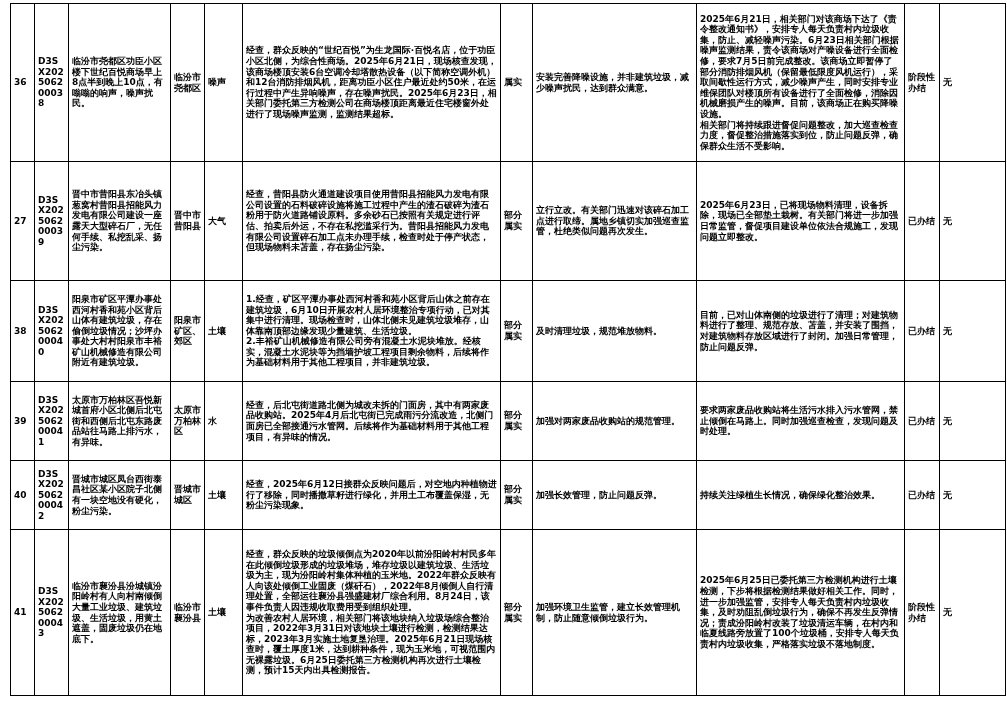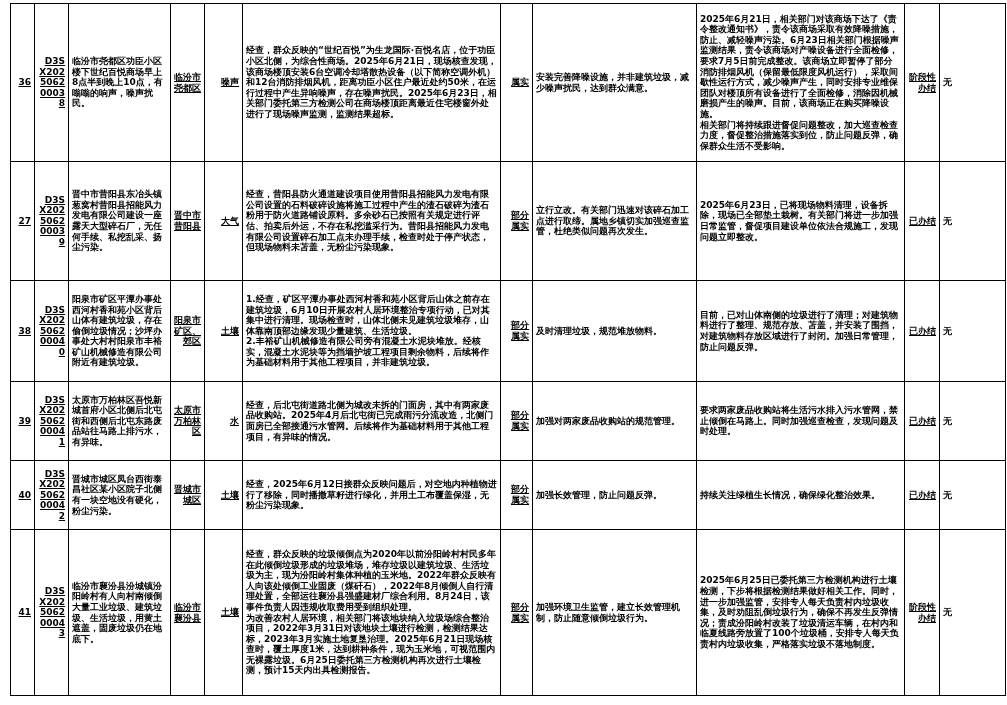--- a/index.html
+++ b/index.html
@@ -17,21 +17,21 @@
   table.report td{
     border:1px solid #000;
     font-size:9px;
     line-height:10.6px;
     font-weight:bold;
     vertical-align:middle;
     padding:2px 3px;
     word-break:break-all;
     overflow:hidden;
   }
-  td.c{text-align:right;text-decoration:underline;}
+  td.c{text-align:left;}
   td.l{text-align:left;}
   td.pre{white-space:pre-wrap;}
   
   col.w-seq{width:24px;}
   col.w-code{width:34px;}
   col.w-complaint{width:102px;}
   col.w-region{width:34px;}
   col.w-type{width:38px;}
   col.w-invest{width:258px;}
   col.w-verified{width:32px;}
@@ -67,32 +67,32 @@
     <tbody>
       <tr class="r36">
         <td class="c">36</td>
         <td class="c">D3SX202506200038</td>
         <td class="l">临汾市尧都区功臣小区楼下世纪百悦商场早上8点半到晚上10点，有嗡嗡的响声，噪声扰民。</td>
         <td class="c">临汾市尧都区</td>
         <td class="c">噪声</td>
         <td class="l pre">经查，群众反映的“世纪百悦”为生龙国际·百悦名店，位于功臣小区北侧，为综合性商场。2025年6月21日，现场核查发现，该商场楼顶安装6台空调冷却塔散热设备（以下简称空调外机）和12台消防排烟风机，距离功臣小区住户最近处约50米，在运行过程中产生异响噪声，存在噪声扰民。2025年6月23日，相关部门委托第三方检测公司在商场楼顶距离最近住宅楼窗外处进行了现场噪声监测，监测结果超标。</td>
         <td class="c">属实</td>
         <td class="l">安装完善降噪设施，并非建筑垃圾，减少噪声扰民，达到群众满意。</td>
-        <td class="l pre">2025年6月21日，相关部门对该商场下达了《责令整改通知书》，责令该商场采取有效降噪措施，防止、减轻噪声污染。6月23日相关部门根据噪声监测结果，责令该商场对产噪设备进行全面检修，要求7月5日前完成整改。该商场立即暂停了部分消防排烟风机（保留最低限度风机运行），采取间歇性运行方式，减少噪声产生，同时安排专业维保团队对楼顶所有设备进行了全面检修，消除因机械磨损产生的噪声。目前，该商场正在购买降噪设施。
+        <td class="l pre">2025年6月21日，相关部门对该商场下达了《责令整改通知书》，安排专人每天负责村内垃圾收集，防止、减轻噪声污染。6月23日相关部门根据噪声监测结果，责令该商场对产噪设备进行全面检修，要求7月5日前完成整改。该商场立即暂停了部分消防排烟风机（保留最低限度风机运行），采取间歇性运行方式，减少噪声产生，同时安排专业维保团队对楼顶所有设备进行了全面检修，消除因机械磨损产生的噪声。目前，该商场正在购买降噪设施。
 相关部门将持续跟进督促问题整改，加大巡查检查力度，督促整治措施落实到位，防止问题反弹，确保群众生活不受影响。</td>
         <td class="c">阶段性办结</td>
         <td class="l">无</td>
       </tr>
       <tr class="r37">
         <td class="c">27</td>
         <td class="c">D3SX202506200039</td>
         <td class="l">晋中市昔阳县东冶头镇葱窝村昔阳县招能风力发电有限公司建设一座露天大型碎石厂，无任何手续、私挖乱采、扬尘污染。</td>
         <td class="c">晋中市昔阳县</td>
         <td class="c">大气</td>
-        <td class="l pre">经查，昔阳县防火通道建设项目使用昔阳县招能风力发电有限公司设置的石料破碎设施将施工过程中产生的渣石破碎为渣石粉用于防火道路铺设原料。多余砂石已按照有关规定进行评估、拍卖后外运，不存在私挖滥采行为。昔阳县招能风力发电有限公司设置碎石加工点未办理手续，检查时处于停产状态，但现场物料未苫盖，无粉尘污染现象。</td>
+        <td class="l pre">经查，昔阳县防火通道建设项目使用昔阳县招能风力发电有限公司设置的石料破碎设施将施工过程中产生的渣石破碎为渣石粉用于防火道路铺设原料。多余砂石已按照有关规定进行评估、拍卖后外运，不存在私挖滥采行为。昔阳县招能风力发电有限公司设置碎石加工点未办理手续，检查时处于停产状态，但现场物料未苫盖，存在扬尘污染。</td>
         <td class="c">部分属实</td>
         <td class="l">立行立改。有关部门迅速对该碎石加工点进行取缔。属地乡镇切实加强巡查监管，杜绝类似问题再次发生。</td>
         <td class="l pre">2025年6月23日，已将现场物料清理，设备拆除，现场已全部垫土栽树。有关部门将进一步加强日常监管，督促项目建设单位依法合规施工，发现问题立即整改。</td>
         <td class="c">已办结</td>
         <td class="l">无</td>
       </tr>
       <tr class="r38">
         <td class="c">38</td>
         <td class="c">D3SX202506200040</td>
         <td class="l">阳泉市矿区平潭办事处西河村香和苑小区背后山体有建筑垃圾，存在偷倒垃圾情况；沙坪办事处大村村阳泉市丰裕矿山机械修造有限公司附近有建筑垃圾。</td>

